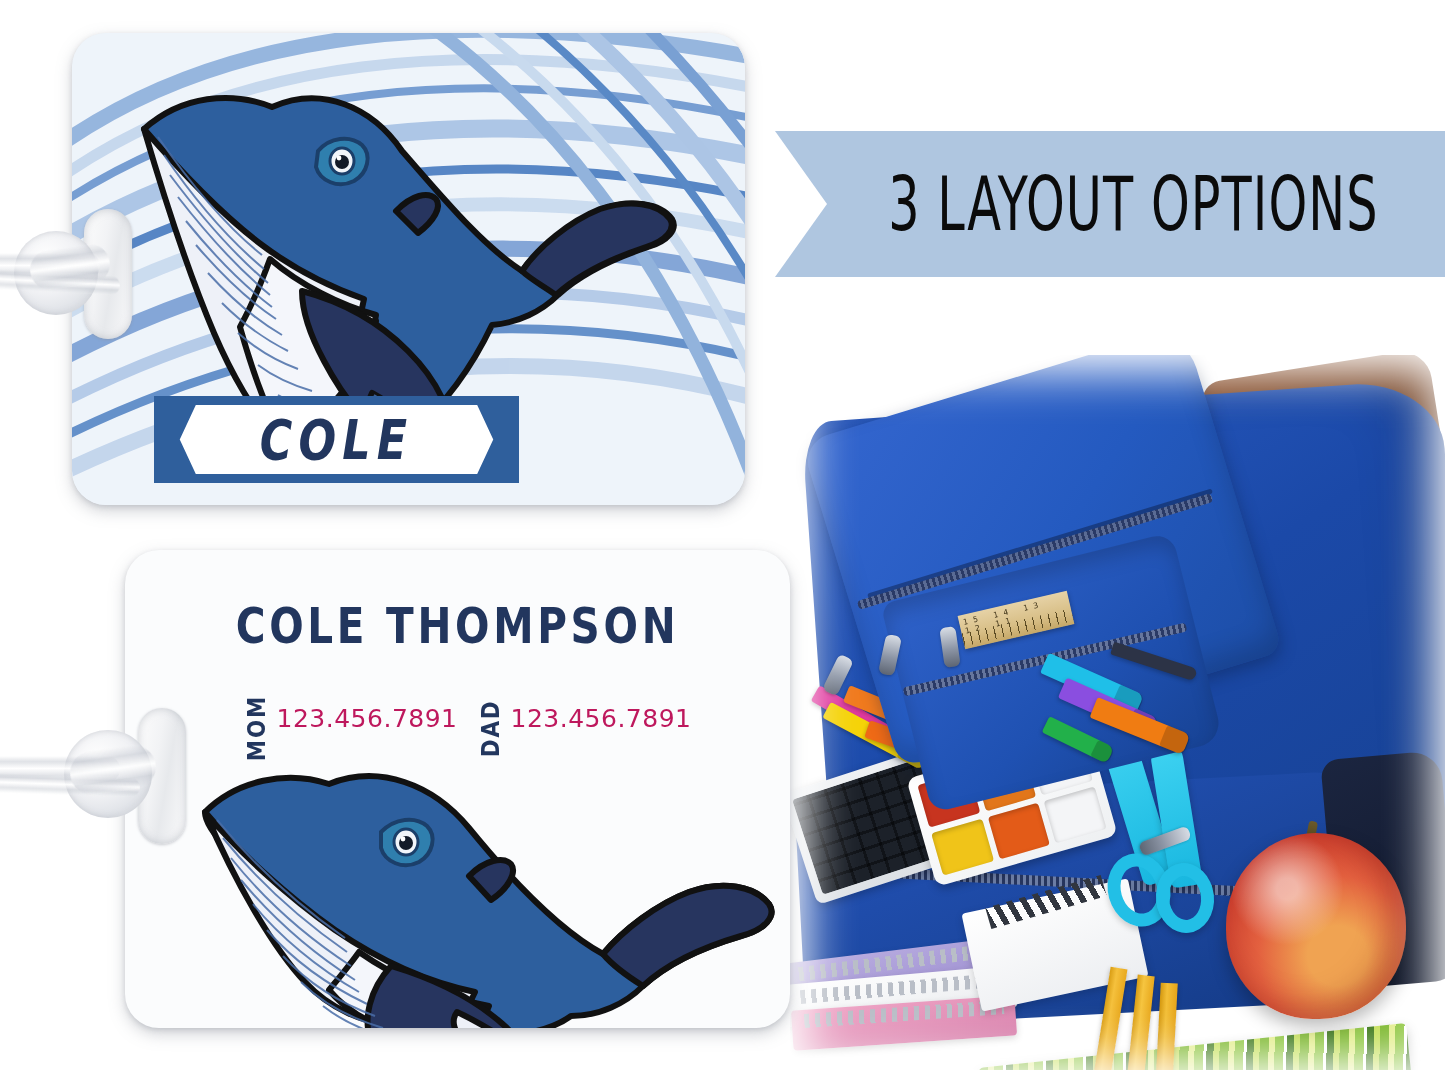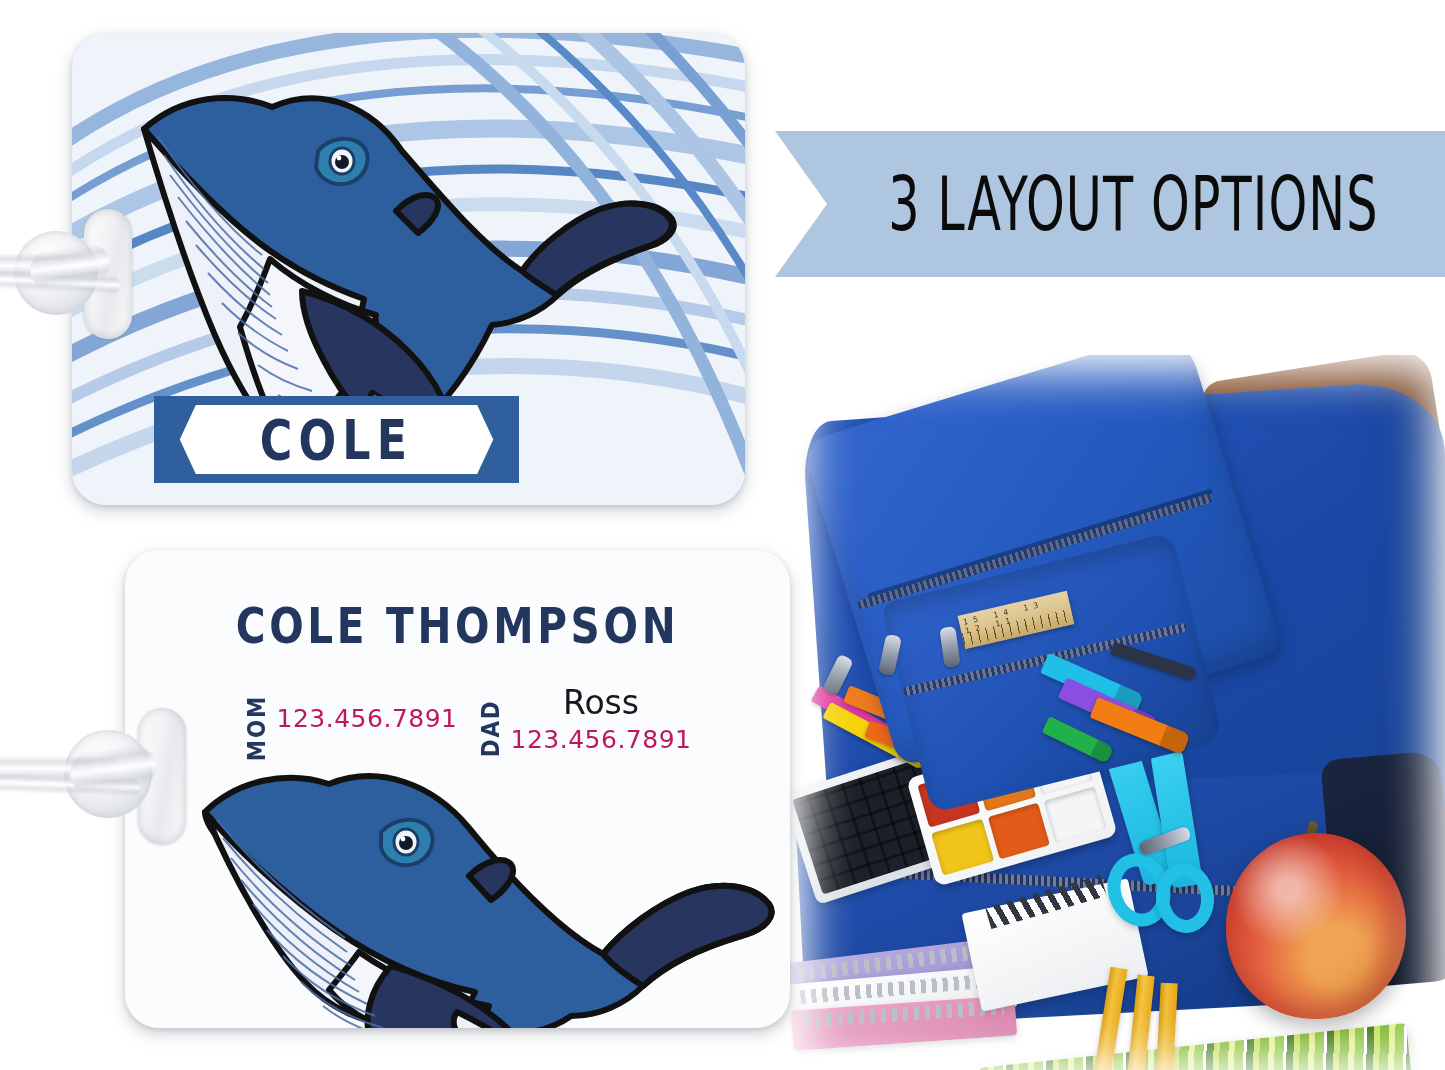--- a/index.html
+++ b/index.html
@@ -51,21 +51,21 @@
     background:linear-gradient(180deg,rgba(255,255,255,.05) 0%,rgba(198,202,210,.55) 22%,rgba(255,255,255,.9) 48%,rgba(198,202,210,.5) 74%,rgba(255,255,255,.1) 100%);
     filter:blur(.4px);
   }
   .loop .knot {
     position:absolute; border-radius:50%;
     background:radial-gradient(circle at 38% 34%, #ffffff 0%, #f0f1f4 45%, #dfe2e7 72%, #ffffff 100%);
     box-shadow: inset 0 0 6px rgba(165,170,180,.5);
   }
 
   
-  #tag-top { left:72px; top:33px; width:673px; height:472px; background:#eef4fa; }
+  #tag-top { left:72px; top:33px; width:673px; height:472px; background:#eef4fa;font-style:italic; }
   #wc-top { position:absolute; inset:0; }
 
   
   #ribbon {
     position:absolute; left:82px; top:363px; width:365px; height:87px; z-index:34;
   }
   #ribbon-body {
     position:absolute; inset:0;
     background:#ffffff;
     border-top:9px solid #2f5f9c; border-bottom:9px solid #2f5f9c;
@@ -470,21 +470,20 @@
         <div class="parent-block">
           <div class="parent-tag">MOM</div>
           <div class="parent-info">
             <div class="parent-phone">123.456.7891</div>
           </div>
         </div>
 
         <div class="parent-block">
           <div class="parent-tag">DAD</div>
           <div class="parent-info">
-            <div class="parent-name">Ross</div>
             <div class="parent-phone">123.456.7891</div>
           </div>
         </div>
 
       </div>
     </div>
   </div>
 </div>
 
 <div class="loop" style="left:0;top:700px;width:200px;height:160px;z-index:35">

